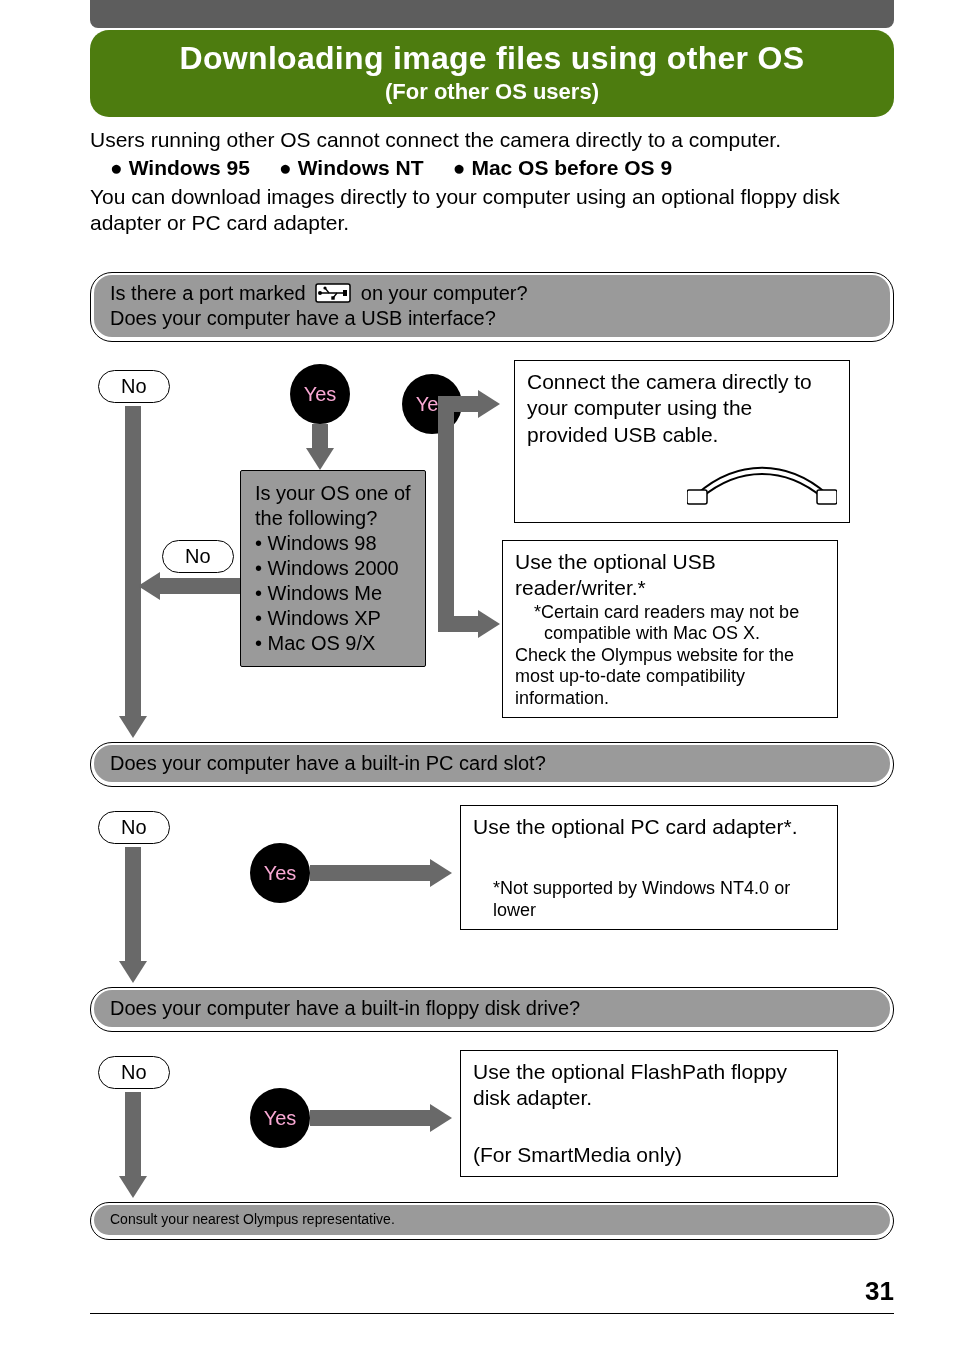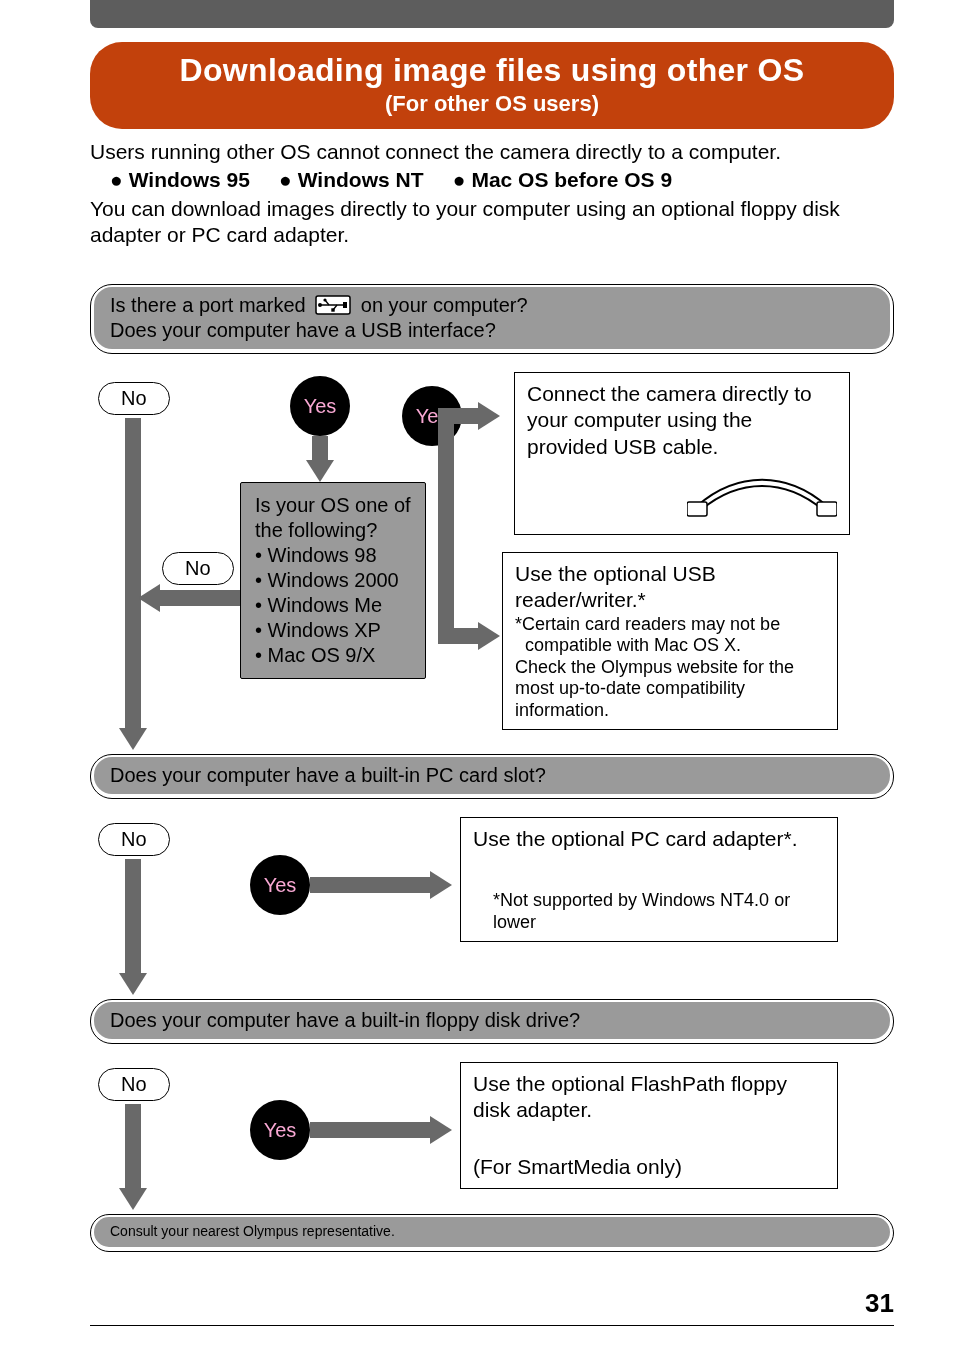--- a/index.html
+++ b/index.html
@@ -15,26 +15,26 @@
     height: 28px;
     margin: 0 60px 0 90px;
     border-bottom-left-radius: 8px;
     border-bottom-right-radius: 8px;
   }
   .page {
     padding: 0 60px 20px 90px;
     position: relative;
   }
   .title-block {
-    background: #c2410c;
-    border-radius: 32px;
+    background: #4d7c0f;
+    border-radius: 19px;
     color: #fff;
     text-align: center;
     padding: 10px 20px 12px 20px;
-    margin-top: 14px;
+    margin-top: 2px;
   }
   .title-main {
     font-family: "Arial Black", Arial, sans-serif;
     font-weight: 900;
     font-size: 32px;
     letter-spacing: 0.3px;
   }
   .title-sub {
     font-family: "Arial Black", Arial, sans-serif;
     font-weight: 900;
@@ -254,21 +254,21 @@
             <path d="M10 40 C 50 5, 100 5, 140 40" stroke="#000" fill="none" stroke-width="2"></path>
             <path d="M14 44 C 52 12, 98 12, 136 44" stroke="#000" fill="none" stroke-width="2"></path>
             <rect x="0" y="36" width="20" height="14" rx="2" fill="#fff" stroke="#000" stroke-width="1.5"></rect>
             <rect x="130" y="36" width="20" height="14" rx="2" fill="#fff" stroke="#000" stroke-width="1.5"></rect>
           </svg>
         </div>
       </div>
 
       <div class="abs info-box" style="left:412px; top:198px; width:336px;">
         <div>Use the optional USB reader/writer.*</div>
-        <span class="small" style="padding-left:10px;text-indent:-10px;">*<span>Certain card readers may not be compatible with Mac OS X.</span></span>
+        <span class="small" style="padding-left:10px;text-indent:-10px;margin-left:19px;">*<span>Certain card readers may not be compatible with Mac OS X.</span></span>
         <span class="small">Check the Olympus website for the most up-to-date compatibility information.</span>
       </div>
     </div>
 
     <div class="question-outer">
       <div class="question-inner"><span>Does your computer have a built-in PC card slot?</span></div>
     </div>
 
     <div class="section-col" style="height:200px;">
       <div class="abs" style="left:8px; top:24px;">

